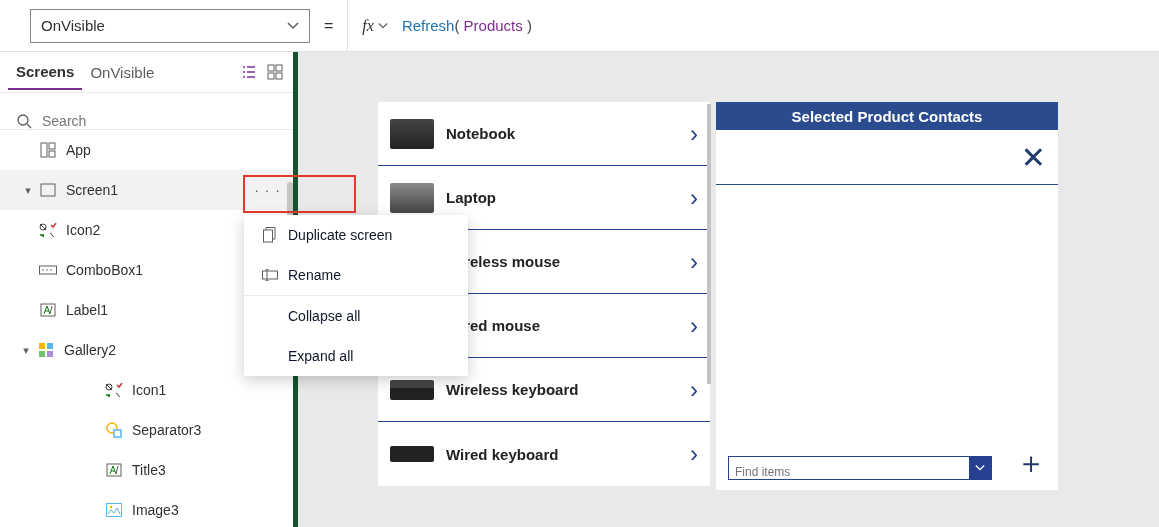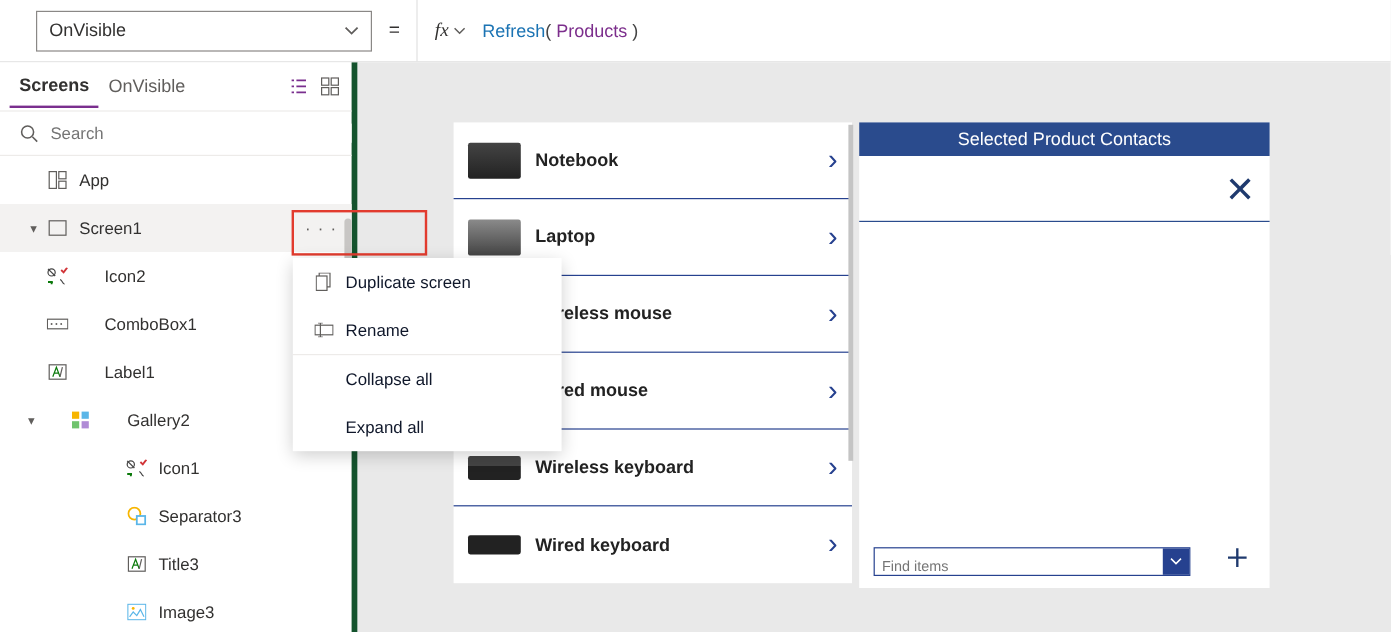--- a/index.html
+++ b/index.html
@@ -18,48 +18,48 @@
   .tok-ident  { color:#7c2e8c; }
   
   
   .left-panel { position:absolute; left:0; top:52px; width:298px; bottom:0; border-right:5px solid #14532d; background:#fff; }
   .tabs-row { display:flex; align-items:center; height:40px; padding-left:8px; }
   .tabs-row .tab { font-size:15px; color:#605e5c; padding:8px 8px; cursor:pointer; }
   .tabs-row .tab.active { color:#323130; font-weight:600; border-bottom:2px solid #7a2f8e; }
   .tabs-icons { margin-left:auto; display:flex; gap:10px; padding-right:10px; }
   .tabs-icons span { cursor:pointer; color:#605e5c; }
   
-  .search-row { display:flex; align-items:center; height:38px; border-top:1px solid #edebe9; border-bottom:1px solid #edebe9; padding-left:16px; font-size:14px; color:#605e5c; }
+  .search-row { display:flex; align-items:flex-end; height:38px; border-top:1px solid #edebe9; border-bottom:1px solid #edebe9; padding-left:16px; font-size:14px; color:#605e5c; }
   .search-row input { border:none; outline:none; font-size:14px; flex:1; padding-left:10px; }
   
   .tree { font-size:14px; color:#323130; user-select:none; }
   .tree-row { display:flex; align-items:center; height:40px; padding-left:20px; cursor:pointer; }
   .tree-row.selected { background:#f3f2f1; }
   .tree-row .chev { width:16px; text-align:center; color:#605e5c; font-size:11px; }
   .tree-row .ico { width:24px; display:inline-flex; justify-content:center; align-items:center; margin-right:6px; }
   .tree-row .lbl { flex:1; }
   .more-dots { margin-right:12px; color:#605e5c; letter-spacing:1px; }
   
-  .indent1 { padding-left:36px;gap:21px; }
+  .indent1 { padding-left:36px; }
   .indent2 { padding-left:90px;margin-left:12px; }
   
   .mini-scroll { position:absolute; right:0; top:130px; width:6px; height:120px; background:#c8c6c4; border-radius:3px; }
   
   
   .canvas { position:absolute; left:298px; top:52px; right:0; bottom:0; background:#e9e9e9; }
   .canvas-white { position:absolute; left:80px; top:50px; width:680px; height:auto; }
   
   .list-col { position:absolute; left:0; top:0; width:332px; background:#fff; }
   .list-item { display:flex; align-items:center; height:64px; border-bottom:1px solid #26418f; padding:0 12px; }
   .list-item .thumb { width:44px; height:30px; background:#555; margin-right:12px; border-radius:2px; }
   .list-item .pname { flex:1; font-weight:700; font-size:15px; color:#222; }
   .list-item .arrow { font-size:24px; color:#26418f; font-weight:300; }
   
   .side-panel { position:absolute; left:338px; top:0; width:342px; background:#fff; height:388px; }
-  .side-header { height:28px; background:#2a4b8d; color:#fff; display:flex; align-items:center; justify-content:center; font-size:15px; font-weight:400; }
+  .side-header { height:28px; background:#2a4b8d; color:#fff; display:flex; align-items:center; justify-content:center; font-size:15px; font-weight:700; }
   .big-x { position:absolute; right:12px; top:38px; font-size:30px; color:#1f3a6e; cursor:pointer; }
   .side-hr { position:absolute; left:0; right:0; top:82px; height:1px; background:#2a4b8d; }
   .find-box { position:absolute; left:12px; bottom:10px; width:264px; height:24px; border:1px solid #26418f; display:flex; align-items:flex-end; }
   .find-box input { flex:1; border:none; outline:none; font-size:12px; padding-left:6px; background:transparent; }
   .find-box .dd { width:22px; height:100%; background:#26418f; color:#fff; display:flex; align-items:center; justify-content:center; font-size:11px; }
   .plus { position:absolute; right:12px; bottom:6px; font-size:30px; color:#1f3a6e; cursor:pointer; font-weight:300; }
   
   
   .ctx { position:absolute; z-index:20; width:224px; background:#fff; box-shadow:0 4px 14px rgba(0,0,0,.2); }
   .ctx-item { display:flex; align-items:center; height:40px; padding-left:14px; font-size:14px; color:#0f172a; cursor:pointer; }

